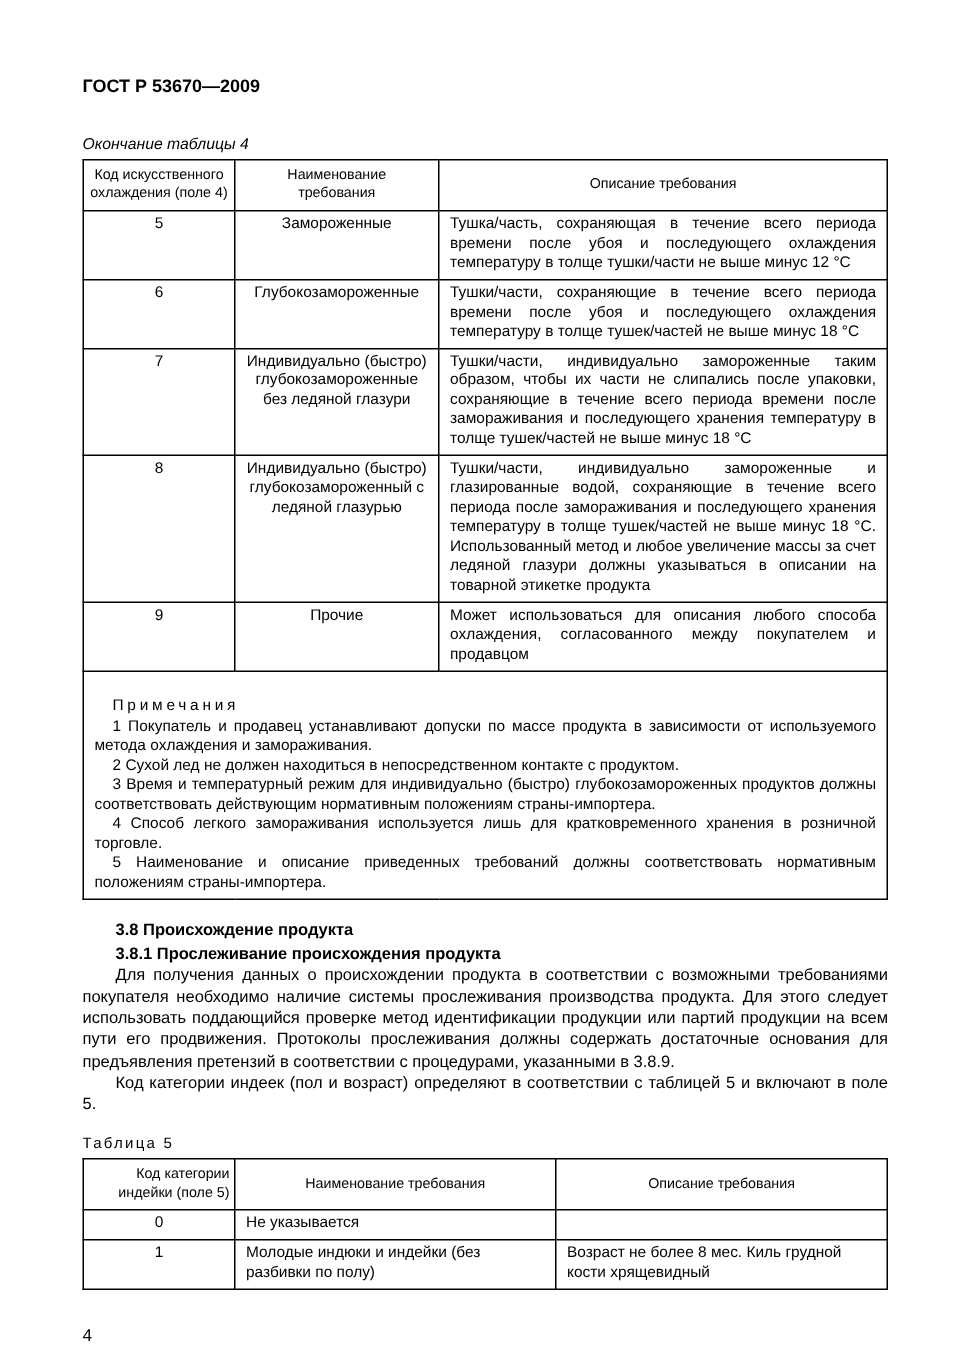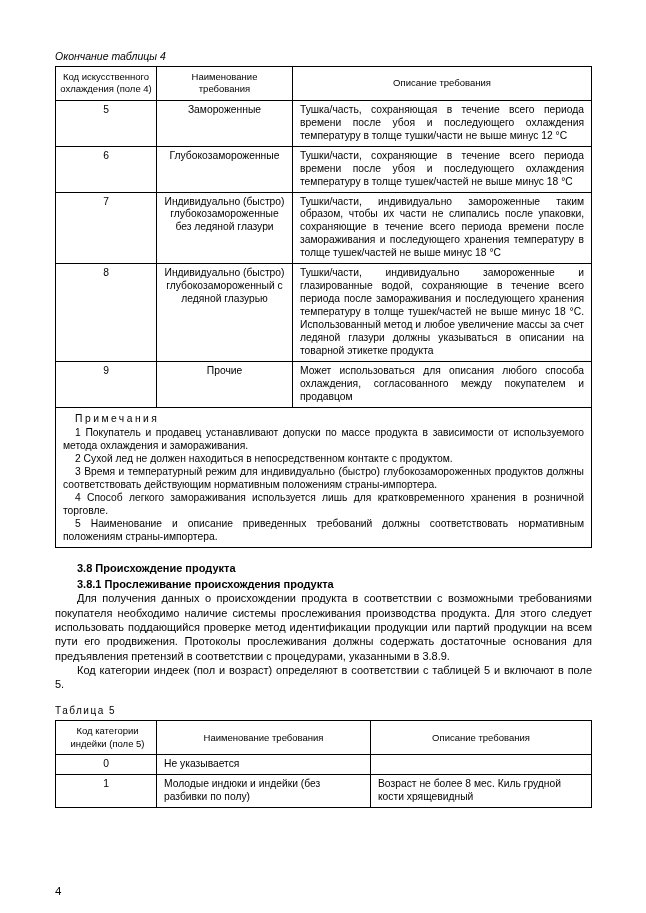--- a/index.html
+++ b/index.html
@@ -21,46 +21,47 @@
   .caption-italic { font-size: 10.5px; font-style: italic; margin-bottom: 4px; }
   .caption-spaced { font-size: 10px; letter-spacing: 1.5px; margin: 14px 0 4px; }
 
   table.gost { border-collapse: collapse; width: 100%; table-layout: fixed; border-radius: 32px; }
   table.gost th, table.gost td { border: 1px solid #000; }
   table.gost th {
     font-size: 9.5px; font-weight: normal; text-align: center;
     vertical-align: middle; padding: 4px 3px; line-height: 1.3;
   }
   table.gost th.pad-wide { padding-left: 24px; padding-right: 24px; }
-  table.gost th.left { text-align: center; padding-left: 6px; }
+  table.gost th.left { text-align: right; padding-left: 6px; }
   table.gost td {
     font-size: 10.3px; vertical-align: top;
     padding: 3px 7px; line-height: 1.26;
   }
   td.code { text-align: center; padding-left: 2px; padding-right: 2px; }
   td.name-c { text-align: center; }
   td.name-l { text-align: left; }
   td.desc { text-align: justify; }
   td.desc-l { text-align: left; }
 
   .notes-cell { padding: 5px 9px 7px 9px; }
-  .notes-title { font-size: 10.3px; letter-spacing: 2.5px; text-indent: 12px; margin: 2px 0 1px 0; }
+  .notes-title { font-size: 10.3px; letter-spacing: 2.5px; text-indent: 12px; margin: 14px 0 1px 0; }
   .note { font-size: 10.3px; text-indent: 12px; text-align: justify; line-height: 1.26; margin: 0; }
 
   .section { margin-top: 13px; font-size: 11px; line-height: 1.3; }
   .section p { margin: 0; text-indent: 22px; text-align: justify; }
   .section p.head { font-weight: bold; margin-top: 2px; }
 
   .page-number { position: absolute; left: 55px; bottom: 16px; font-size: 11.5px; }
 </style>
 </head>
 <body>
 
 <div class="page">
 
+  <div class="doc-header">ГОСТ Р 53670—2009</div>
 
   <div class="caption-italic">Окончание таблицы 4</div>
 
   <table class="gost">
     <colgroup>
       <col style="width:101px">
       <col style="width:136px">
       <col>
     </colgroup>
     <thead>

